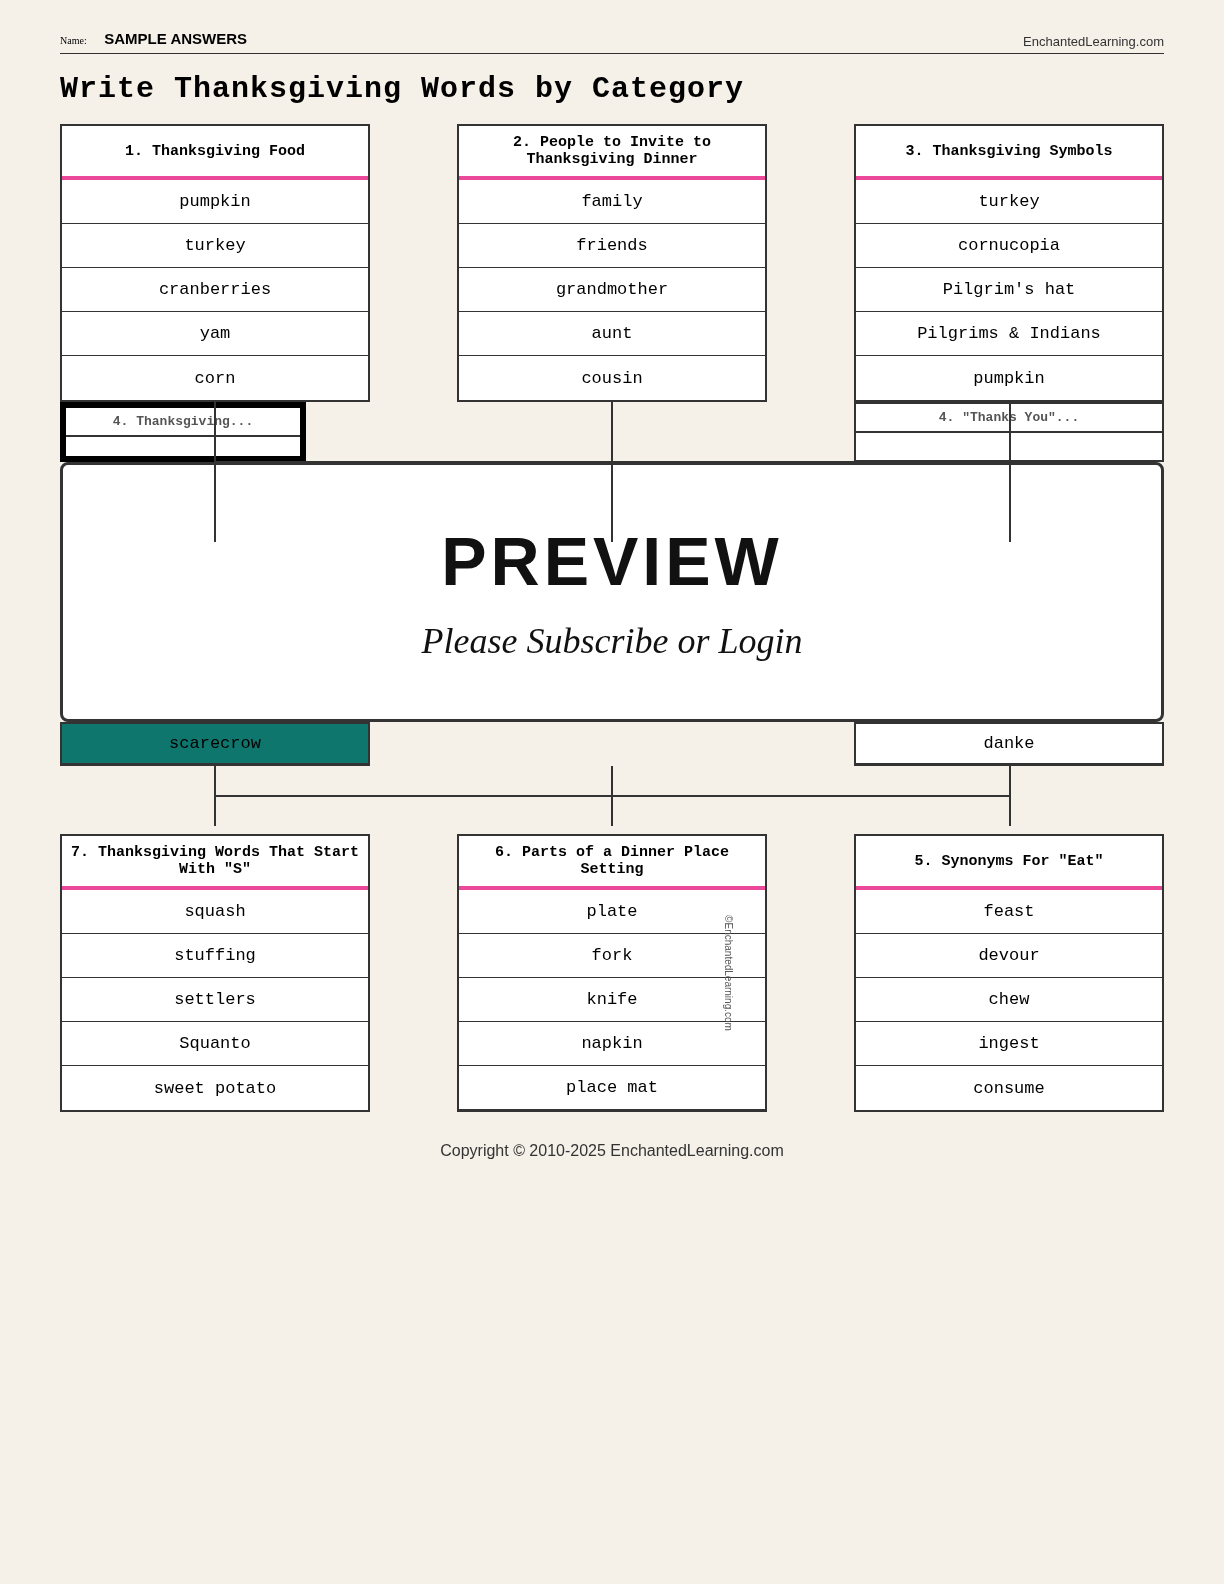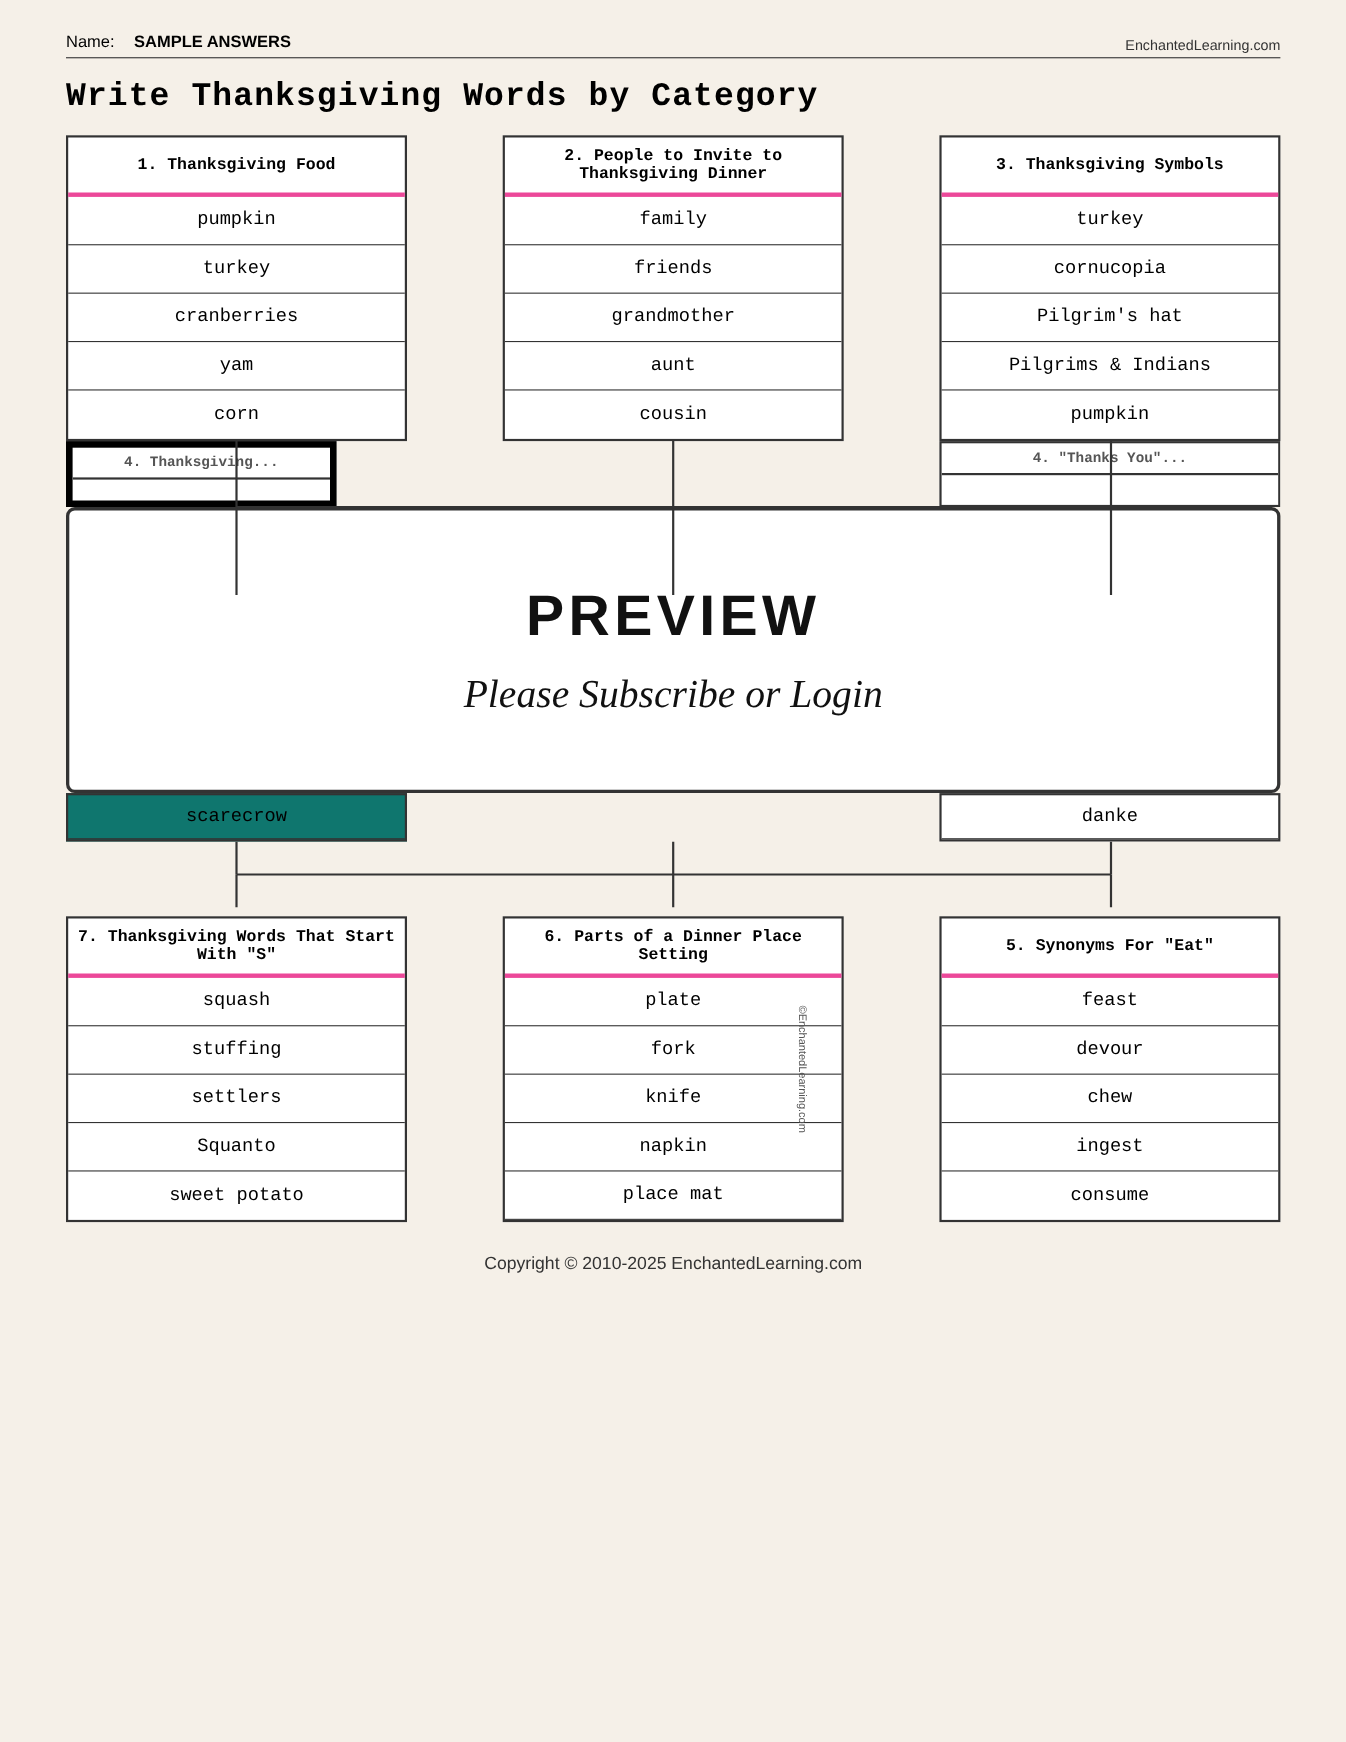--- a/index.html
+++ b/index.html
@@ -19,22 +19,22 @@
     }
     .header-line {
       display: flex;
       justify-content: space-between;
       align-items: flex-end;
       border-bottom: 1.5px solid #333;
       padding-bottom: 4px;
       margin-bottom: 18px;
     }
     .name-label {
-      font-size: 15px;
-      font-family: Liberation Sans, sans-serif;
+      font-size: 10px;
+      font-family: Liberation Serif, serif;
     }
     .name-value {
       font-weight: bold;
       font-size: 15px;
       font-family: Arial, sans-serif;
       margin-left: 8px;
     }
     .site-name {
       font-size: 13px;
       font-family: Arial, sans-serif;
@@ -96,21 +96,21 @@
       border-radius: 8px;
       display: flex;
       flex-direction: column;
       align-items: center;
       justify-content: center;
       padding: 50px 40px;
       margin: 0;
       min-height: 260px;
     }
     .preview-title {
-      font-size: 52px;
+      font-size: 68px;
       font-weight: 900;
       font-family: Arial, Helvetica, sans-serif;
       letter-spacing: 4px;
       color: #111;
       margin-bottom: 20px;
     }
     .preview-subtitle {
       font-size: 36px;
       font-style: italic;
       font-family: Georgia, serif;

